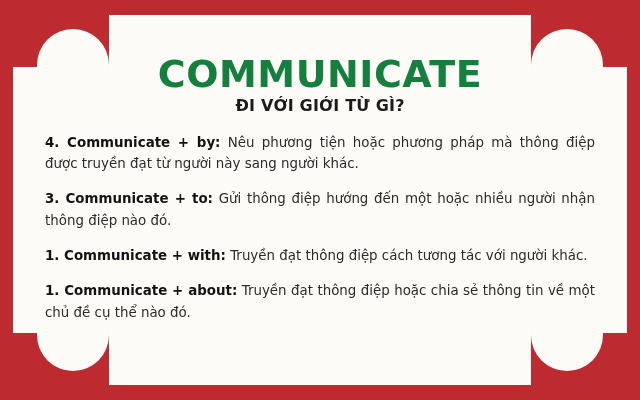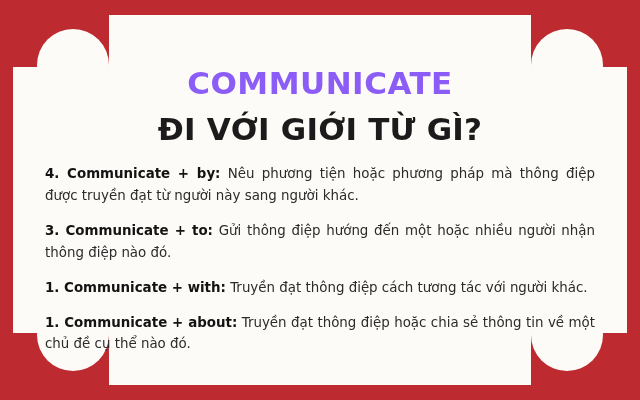--- a/index.html
+++ b/index.html
@@ -71,32 +71,32 @@
   }
 
   #title-block {
     text-align: center;
     padding-top: 40px;
   }
 
   #main-title {
     font-family: "DejaVu Sans", sans-serif;
     font-weight: bold;
-    font-size: 31px;
+    font-size: 38px;
     letter-spacing: 0.5px;
-    color: #8b5cf6;
+    color: #15803d;
     line-height: 1.0;
-    margin: 13px;
+    margin: 0;
     white-space: nowrap;
   }
 
   #sub-title {
     font-family: "DejaVu Sans", sans-serif;
     font-weight: bold;
-    font-size: 31px;
+    font-size: 16px;
     letter-spacing: 0.2px;
     color: #1b1b1b;
     line-height: 1.1;
     margin: 4px 0 0 0;
     white-space: nowrap;
   }
 
   #list {
     margin-top: 17px;
     padding: 0 2px;

